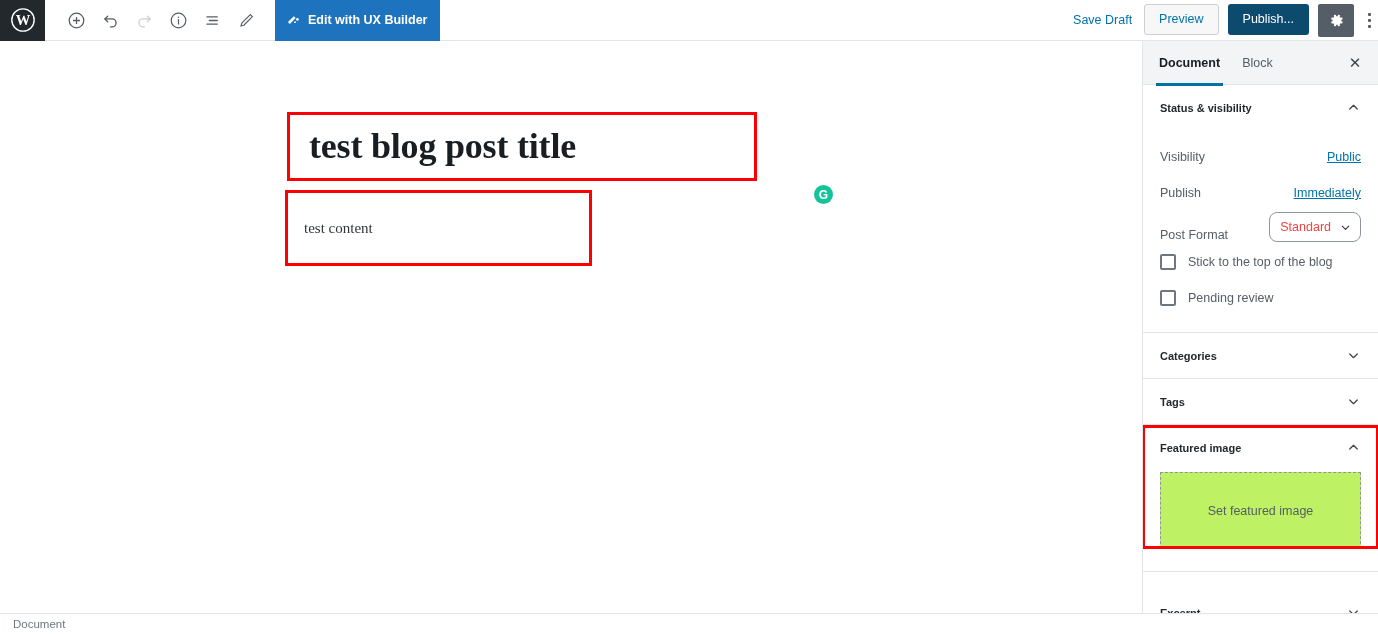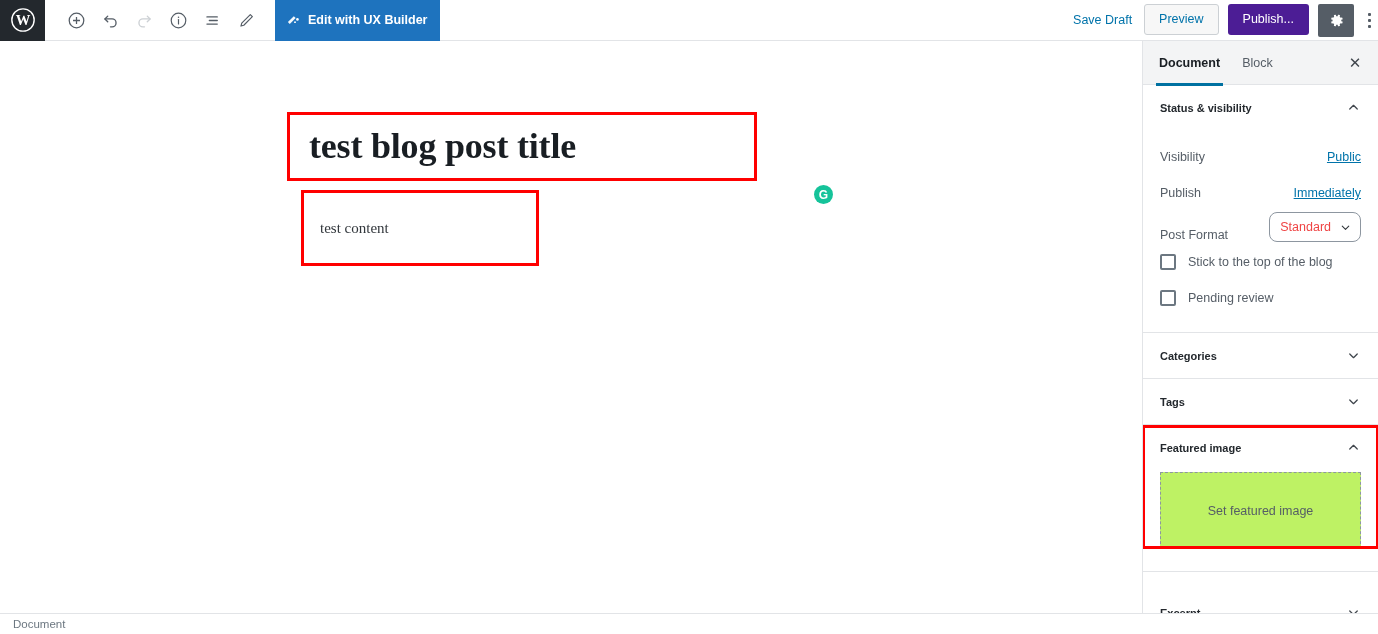--- a/index.html
+++ b/index.html
@@ -104,21 +104,21 @@
     border-radius: 3px;
     font-size: 12.5px;
     cursor: pointer;
     margin-right: 9px;
     display: flex;
     align-items: center;
   }
   .publish-btn {
     height: 31px;
     padding: 0 15px;
-    background: #4c1d95;
+    background: #0c4a6e;
     color: #ffffff;
     border: none;
     border-radius: 3px;
     font-size: 12.5px;
     cursor: pointer;
     margin-right: 9px;
     display: flex;
     align-items: center;
   }
   .gear-btn {
@@ -180,23 +180,23 @@
   .post-title {
     font-family: "Liberation Serif", "DejaVu Serif", serif;
     font-size: 36px;
     font-weight: bold;
     color: #191e23;
     line-height: 1.1;
     letter-spacing: -0.2px;
   }
   .post-content-wrap {
     position: absolute;
-    left: 301px;
+    left: 285px;
     top: 149px;
-    width: 238px;
+    width: 307px;
     height: 76px;
     border: 3px solid #ff0000;
     background: #ffffff;
     display: flex;
     align-items: center;
     padding-left: 16px;
   }
   .post-content {
     font-family: "Liberation Serif", "DejaVu Serif", serif;
     font-size: 15px;

